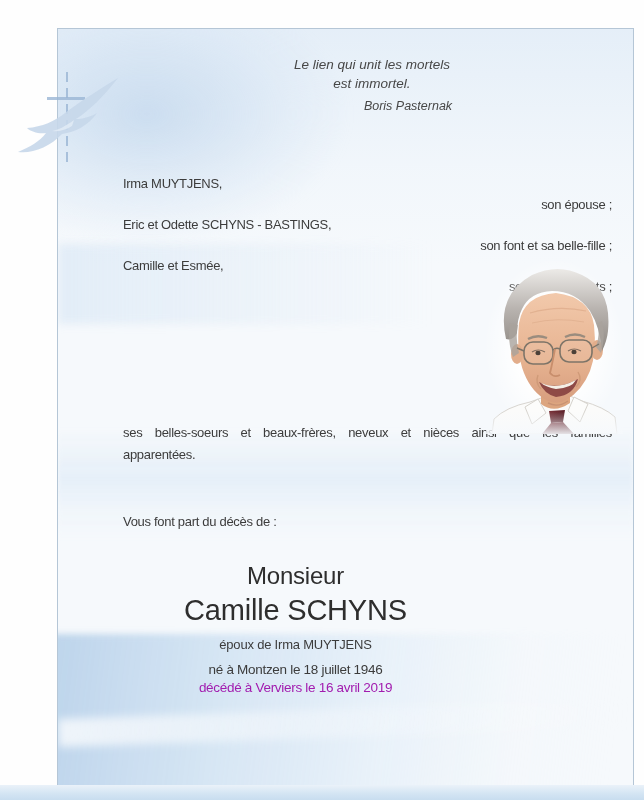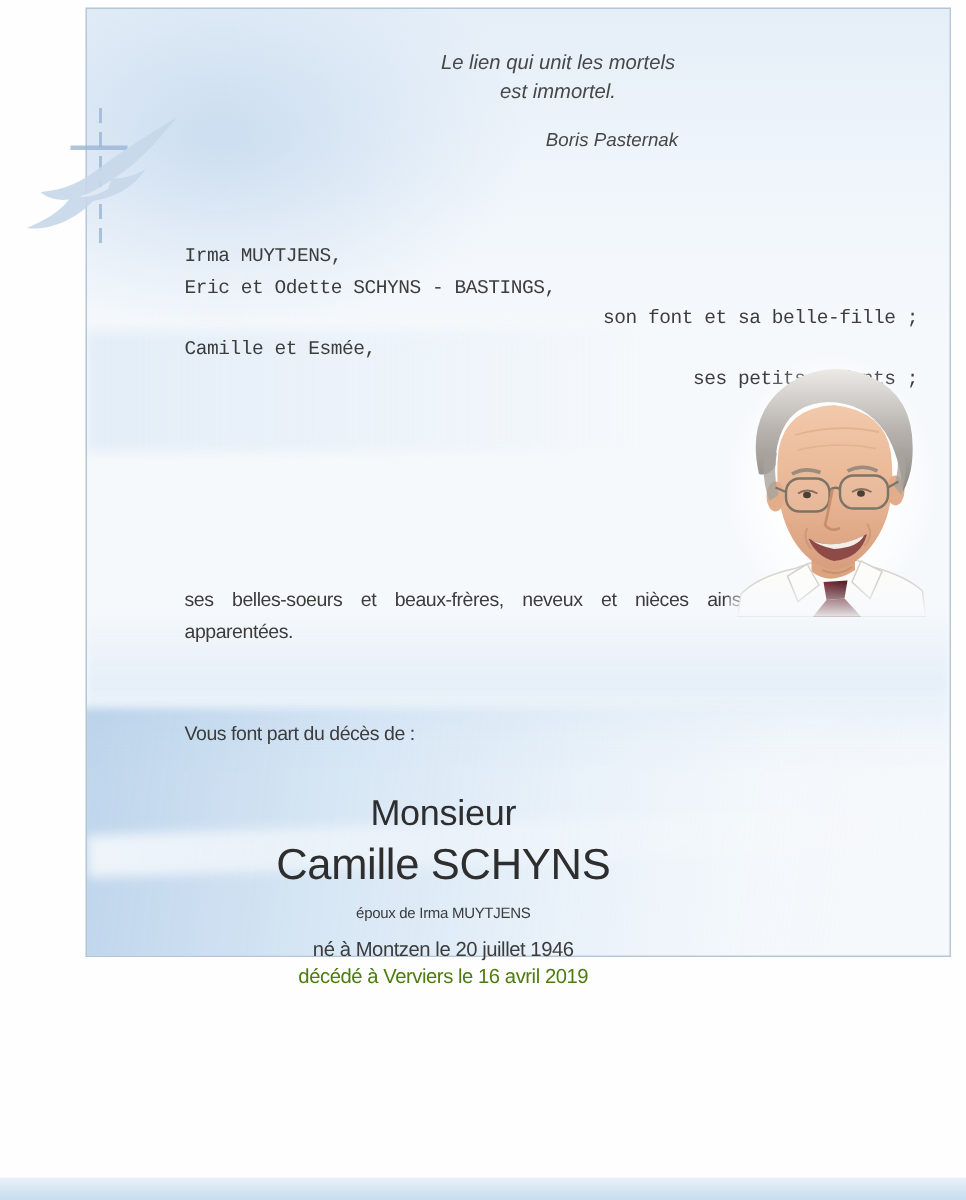--- a/index.html
+++ b/index.html
@@ -1,20 +1,20 @@
 <!DOCTYPE html>
 <html><head>
 <meta charset="utf-8">
 <style>
   html,body{margin:0;padding:0;background:#ffffff;}
   .page{position:relative;width:644px;height:800px;background:#fefefe;overflow:hidden;
         font-family:"Liberation Sans","DejaVu Sans",sans-serif;color:#3d3d3d;}
   .bottom-strip{position:absolute;left:0;bottom:0;width:644px;height:15px;
         background:linear-gradient(180deg,#eaf2f9 0%,#d3e4f3 60%,#c8ddef 100%);}
-  .card{position:absolute;left:57px;top:5px;width:577px;height:633px;
+  .card{position:absolute;left:57px;top:28px;width:577px;height:772px;
         border:1.5px solid #b5c6d6;background:#f6f9fc;box-sizing:border-box;}
   .bg{position:absolute;inset:0;overflow:hidden;}
   .wash{position:absolute;}
   .w1{top:-20px;left:-40px;width:430px;height:300px;filter:blur(6px);
       background:radial-gradient(60% 55% at 30% 35%,rgba(176,203,231,.55),rgba(205,223,242,.28) 55%,rgba(205,223,242,0) 78%);}
   .w2{top:0;left:0;width:100%;height:235px;
       background:linear-gradient(180deg,rgba(212,228,244,.5),rgba(228,239,249,.25) 60%,rgba(228,239,249,0));}
   .w3{top:400px;left:0;width:100%;height:110px;filter:blur(2px);
       background:linear-gradient(180deg,rgba(204,224,243,0),rgba(204,224,243,.38) 45%,rgba(224,238,249,.22) 75%,rgba(224,238,249,0));}
   .w6{top:215px;left:0;width:65%;height:80px;filter:blur(4px);
@@ -28,32 +28,32 @@
   .cross-v{position:absolute;left:66px;top:72px;width:2px;height:94px;z-index:3;
       background:repeating-linear-gradient(180deg,rgba(154,181,212,.8) 0 10px,rgba(154,181,212,0) 10px 16px);}
   .cross-h{position:absolute;left:47px;top:97px;width:38px;height:3px;z-index:3;background:rgba(154,181,212,.8);}
   .bird{position:absolute;left:13px;top:76px;width:112px;height:82px;z-index:4;}
 
   .abs{position:absolute;box-sizing:border-box;}
   .col{left:65px;width:489px;}
   .body-txt{font-size:13px;letter-spacing:-0.3px;line-height:21px;color:#3c3c3c;}
   .jline{text-align:justify;text-align-last:justify;}
   .quote{top:26px;left:158px;width:312px;text-align:center;font-style:italic;font-size:13.5px;line-height:19px;color:#474747;}
-  .quote .author{margin-top:14px;padding-left:72px;font-size:12.5px;}
-  .family{top:84px;font-family:Liberation Mono, monospace;}
+  .quote .author{margin-top:4px;padding-left:72px;font-size:12.5px;}
+  .family{top:84px;}
   .family .nm{text-align:left;line-height:20.5px;}
   .family .rel{text-align:right;line-height:20.5px;}
   .extended{top:209px;line-height:21.5px;}
   .announce{top:255px;}
   .deceased{top:282px;left:65px;width:345px;text-align:center;color:#2e2e2e;}
   .d-title{font-size:24px;line-height:33px;letter-spacing:-0.2px;}
   .d-name{font-size:29px;line-height:36px;letter-spacing:-0.2px;}
-  .d-spouse{font-size:10px;margin-top:9px;letter-spacing:-0.2px;color:#3c3c3c;}
+  .d-spouse{font-size:13px;margin-top:9px;letter-spacing:-0.2px;color:#3c3c3c;}
   .d-born{font-size:13.5px;margin-top:9px;line-height:18px;letter-spacing:-0.3px;color:#3c3c3c;}
-  .d-died{font-size:13.5px;line-height:18px;letter-spacing:-0.3px;color:#4d7c0f;}
+  .d-died{font-size:13.5px;line-height:18px;letter-spacing:-0.3px;color:#a21caf;}
   .portrait{left:428px;top:232px;width:137px;height:173px;z-index:2;}
   .z{position:relative;z-index:2;}
 </style>
 </head>
 <body>
 
 <div class="page">
 
   <div class="card">
     <div class="bg">
@@ -66,38 +66,39 @@
     </div>
 
     <div class="abs quote z">
       <div>Le lien qui unit les mortels</div>
       <div>est immortel.</div>
       <div class="author">Boris Pasternak</div>
     </div>
 
     <div class="abs col family body-txt z">
       <div class="nm">Irma MUYTJENS,</div>
+      <div class="rel">son épouse ;</div>
       <div class="nm">Eric et Odette SCHYNS - BASTINGS,</div>
       <div class="rel">son font et sa belle-fille ;</div>
       <div class="nm">Camille et Esmée,</div>
       <div class="rel">ses petits-enfants ;</div>
     </div>
 
     <div class="abs col extended body-txt z">
       <div class="jline">ses belles-soeurs et beaux-frères, neveux et nièces ainsi que les familles</div>
       <div>apparentées.</div>
     </div>
 
     <div class="abs col announce body-txt z">Vous font part du décès de :</div>
 
     <div class="abs deceased z">
       <div class="d-title">Monsieur</div>
       <div class="d-name">Camille SCHYNS</div>
       <div class="d-spouse">époux de Irma MUYTJENS</div>
-      <div class="d-born">né à Montzen le 20 juillet 1946</div>
+      <div class="d-born">né à Montzen le 18 juillet 1946</div>
       <div class="d-died">décédé à Verviers le 16 avril 2019</div>
     </div>
 
     <svg class="abs portrait" viewBox="0 0 137 173" xmlns="http://www.w3.org/2000/svg">
       <defs>
         <radialGradient id="halo" cx="0.5" cy="0.5" r="0.5">
           <stop offset="0.55" stop-color="#ffffff" stop-opacity="0.95"></stop>
           <stop offset="1" stop-color="#ffffff" stop-opacity="0"></stop>
         </radialGradient>
         <linearGradient id="skin" x1="0" y1="0" x2="0" y2="1">

